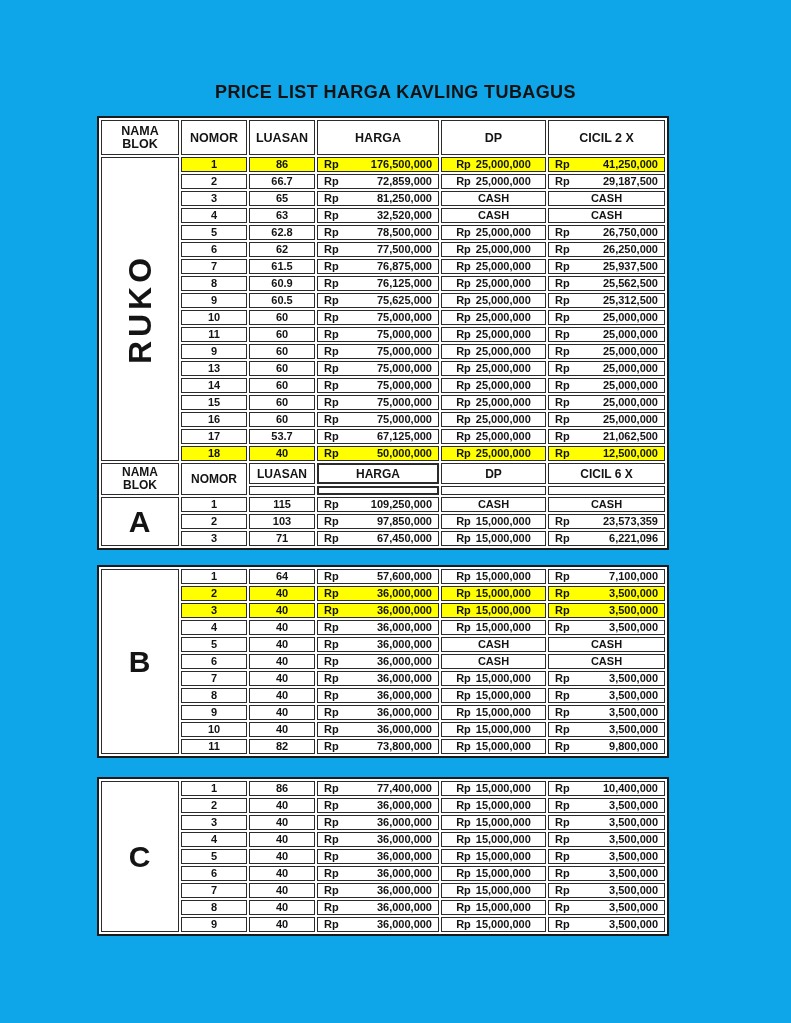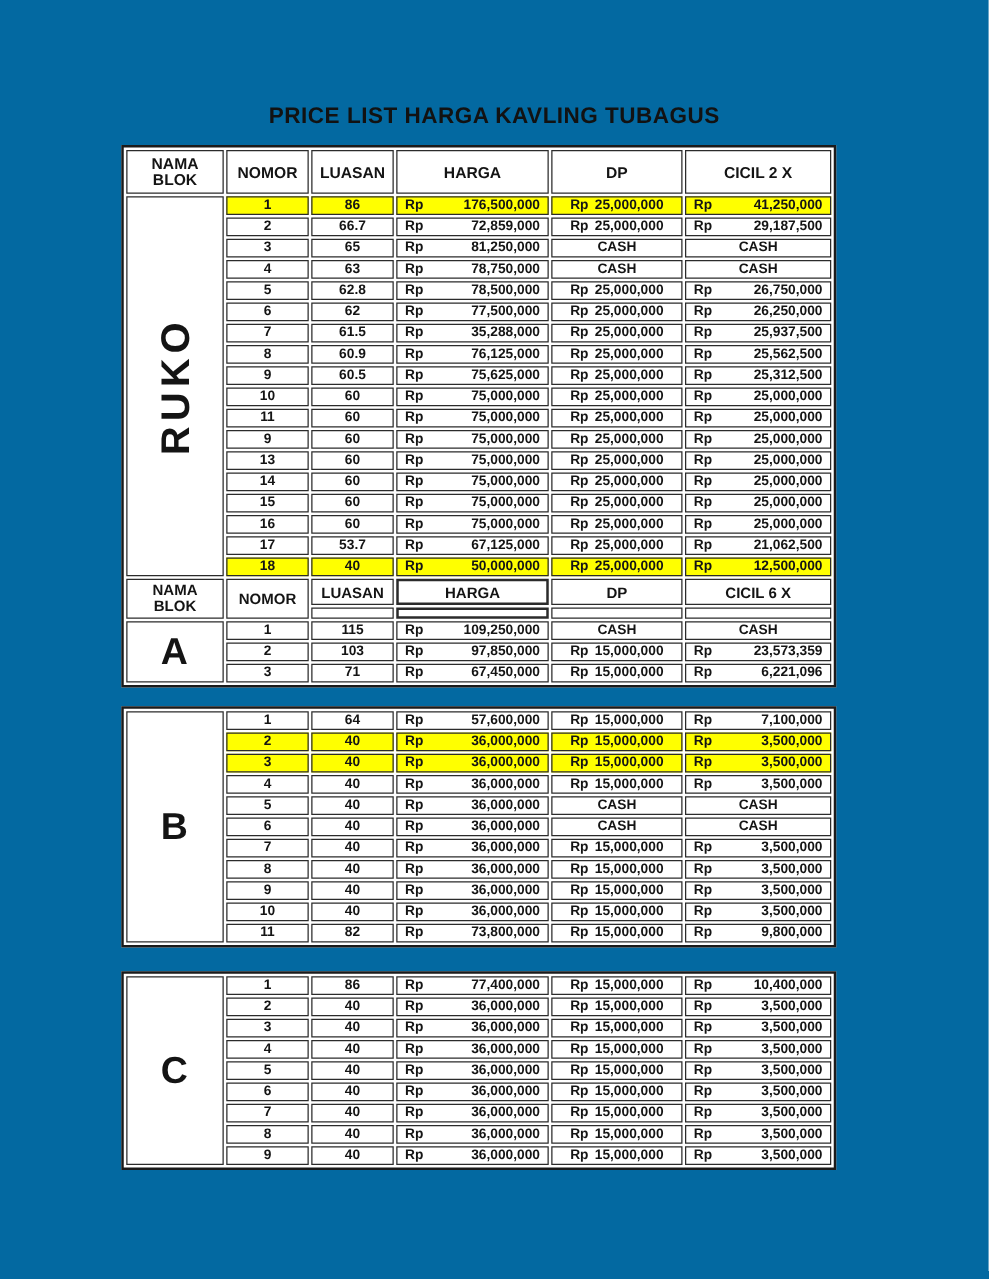--- a/index.html
+++ b/index.html
@@ -7,21 +7,21 @@
     background: #ffffff;
     font-family: "Liberation Sans", "DejaVu Sans", sans-serif;
     font-weight: 700;
     color: #141414;
   }
   .page {
     width: 791px; height: 1023px;
     box-sizing: border-box;
     padding-top: 82px;
     overflow: hidden;
-    background: #0369a1;
+    background: #0ea5e9;
   }
   h1.title {
     margin: 0 0 14px 0;
     font-size: 18px;
     line-height: 20px;
     letter-spacing: 0.4px;
     text-align: center;
     color: #121212;
   }
   #tables table {
@@ -168,21 +168,21 @@
                 <span>CASH</span>
               </div>
             </td>
           </tr>
           <tr class="data-row">
             <td class="c">4</td>
             <td class="c">63</td>
             <td>
               <div class="flex">
                 <span class="rp">Rp</span>
-                <span class="amt">78,750,000</span>
+                <span class="amt">32,520,000</span>
               </div>
             </td>
             <td>
               <div class="ctr">
                 <span>CASH</span>
               </div>
             </td>
             <td>
               <div class="ctr">
                 <span>CASH</span>
@@ -232,21 +232,21 @@
                 <span class="amt">26,250,000</span>
               </div>
             </td>
           </tr>
           <tr class="data-row">
             <td class="c">7</td>
             <td class="c">61.5</td>
             <td>
               <div class="flex">
                 <span class="rp">Rp</span>
-                <span class="amt">35,288,000</span>
+                <span class="amt">76,875,000</span>
               </div>
             </td>
             <td>
               <div class="ctr">
                 <span class="rp">Rp</span>
                 <span class="amt">25,000,000</span>
               </div>
             </td>
             <td>
               <div class="flex">

